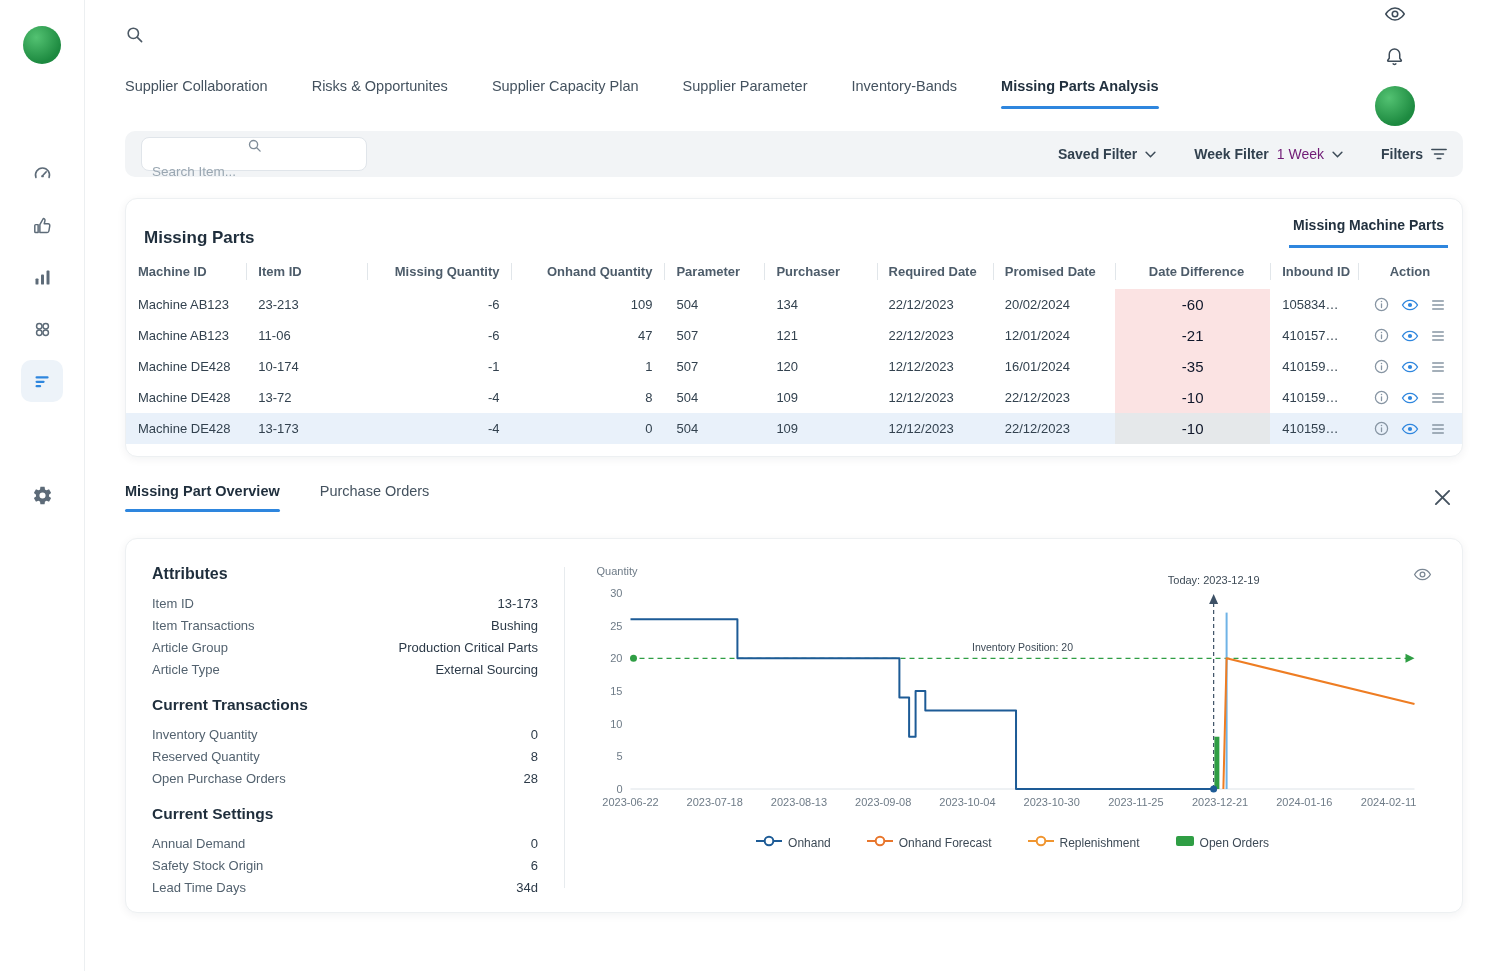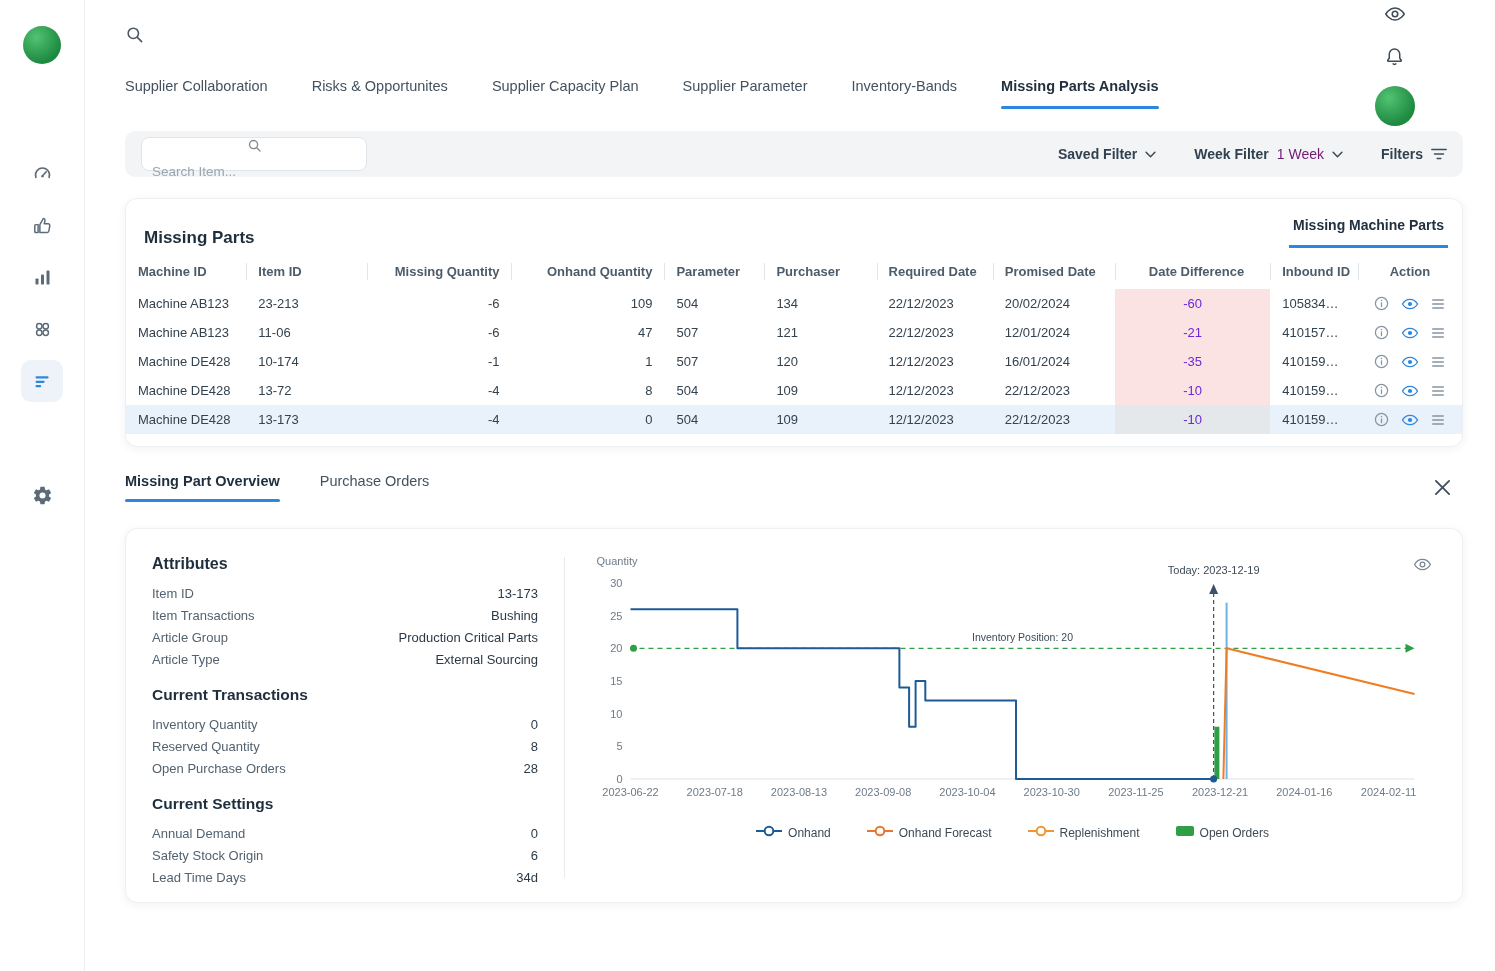--- a/index.html
+++ b/index.html
@@ -66,21 +66,21 @@
     width:1px; background:#e1e6ea; }
   thead th.num { text-align:right; }
   thead th.rt  { text-align:right; padding-right:26px; }
   thead th.ctr { text-align:center; }
   tbody td { font-size:13px; color:#33424f; padding:7px 12px; white-space:nowrap;
     overflow:hidden; text-overflow:ellipsis; }
   tbody td.num { text-align:right; }
   tbody tr { cursor:pointer; }
   tbody tr.selected { background:#e9f1fa; }
   td.diff-td { padding:0; }
-  .diff { display:block; text-align:center; padding:7px 0; font-size:13px; color:#6d28d9; }
+  .diff { display:block; text-align:center; padding:7px 0; font-size:15px; color:#0f172a; }
   .diff.red  { background:#fbe3e3; }
   .diff.gray { background:#e5e8ea; }
   td.action-td { padding:4px 6px; }
   .acts { display:flex; align-items:center; justify-content:center; gap:11px; }
   .act { display:flex; cursor:pointer; }
 
   
   .detail-tabs { display:flex; align-items:center; gap:40px; margin-top:26px; }
   .dtab { font-size:14.5px; color:#44525f; padding-bottom:13px; position:relative; cursor:pointer; }
   .dtab.active { color:#1f2e3c; font-weight:700; }

